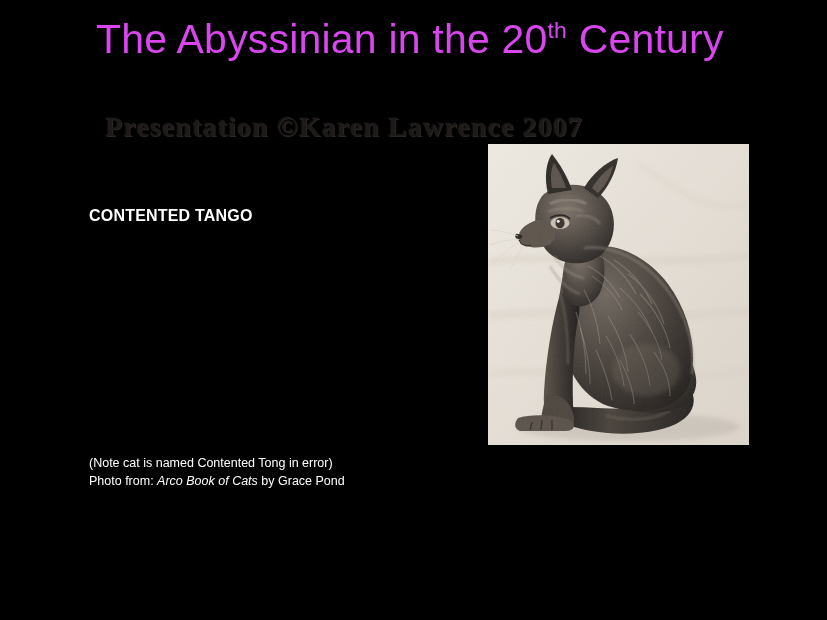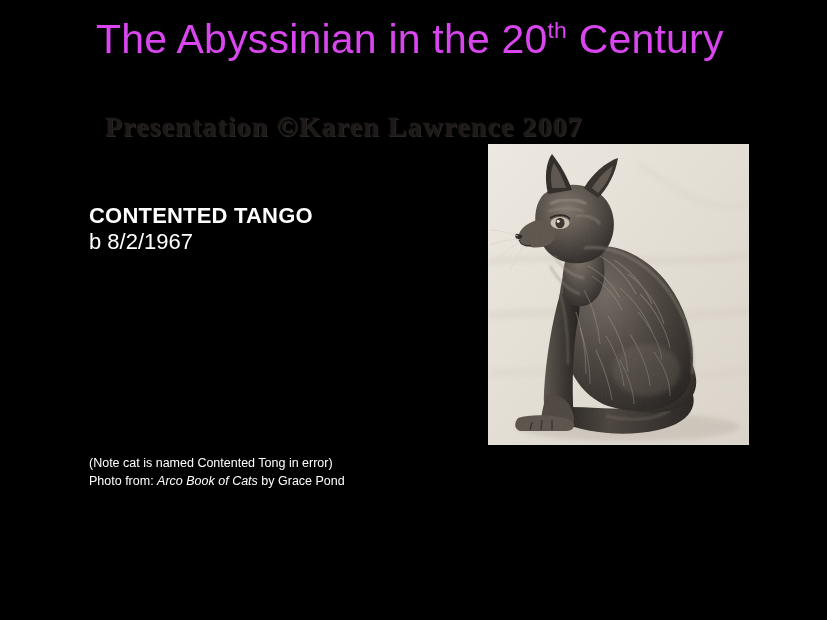--- a/index.html
+++ b/index.html
@@ -54,21 +54,21 @@
     margin-top: 12px;
   }
 
   
   #cat-info {
     position: absolute;
     left: 89px;
     top: 203px;
     width: 340px;
     color: #ffffff;
-    font-size: 22px;
+    font-size: 16px;
     line-height: 26px;
   }
   #cat-info .cat-name {
     font-weight: bold;
     letter-spacing: 0.2px;
   }
 
   
   #photo-credit {
     position: absolute;
@@ -101,21 +101,20 @@
 <div id="slide">
 
   <div id="slide-title">
     <span>The Abyssinian in the 20</span><span class="sup">th</span><span> Century</span>
   </div>
 
   <div id="watermark">Presentation ©Karen Lawrence 2007</div>
 
   <div id="cat-info">
     <div class="cat-name">CONTENTED TANGO</div>
-    <div>b 8/2/1967</div>
   </div>
 
   <div id="photo-credit">
     <div>(Note cat is named Contented Tong in error)</div>
     <div><span>Photo from: </span><span class="book-title">Arco Book of Cats</span><span> by Grace Pond</span></div>
   </div>
 
   <div id="cat-photo">
     <svg viewBox="0 0 261 301" preserveAspectRatio="none">
       <defs>

